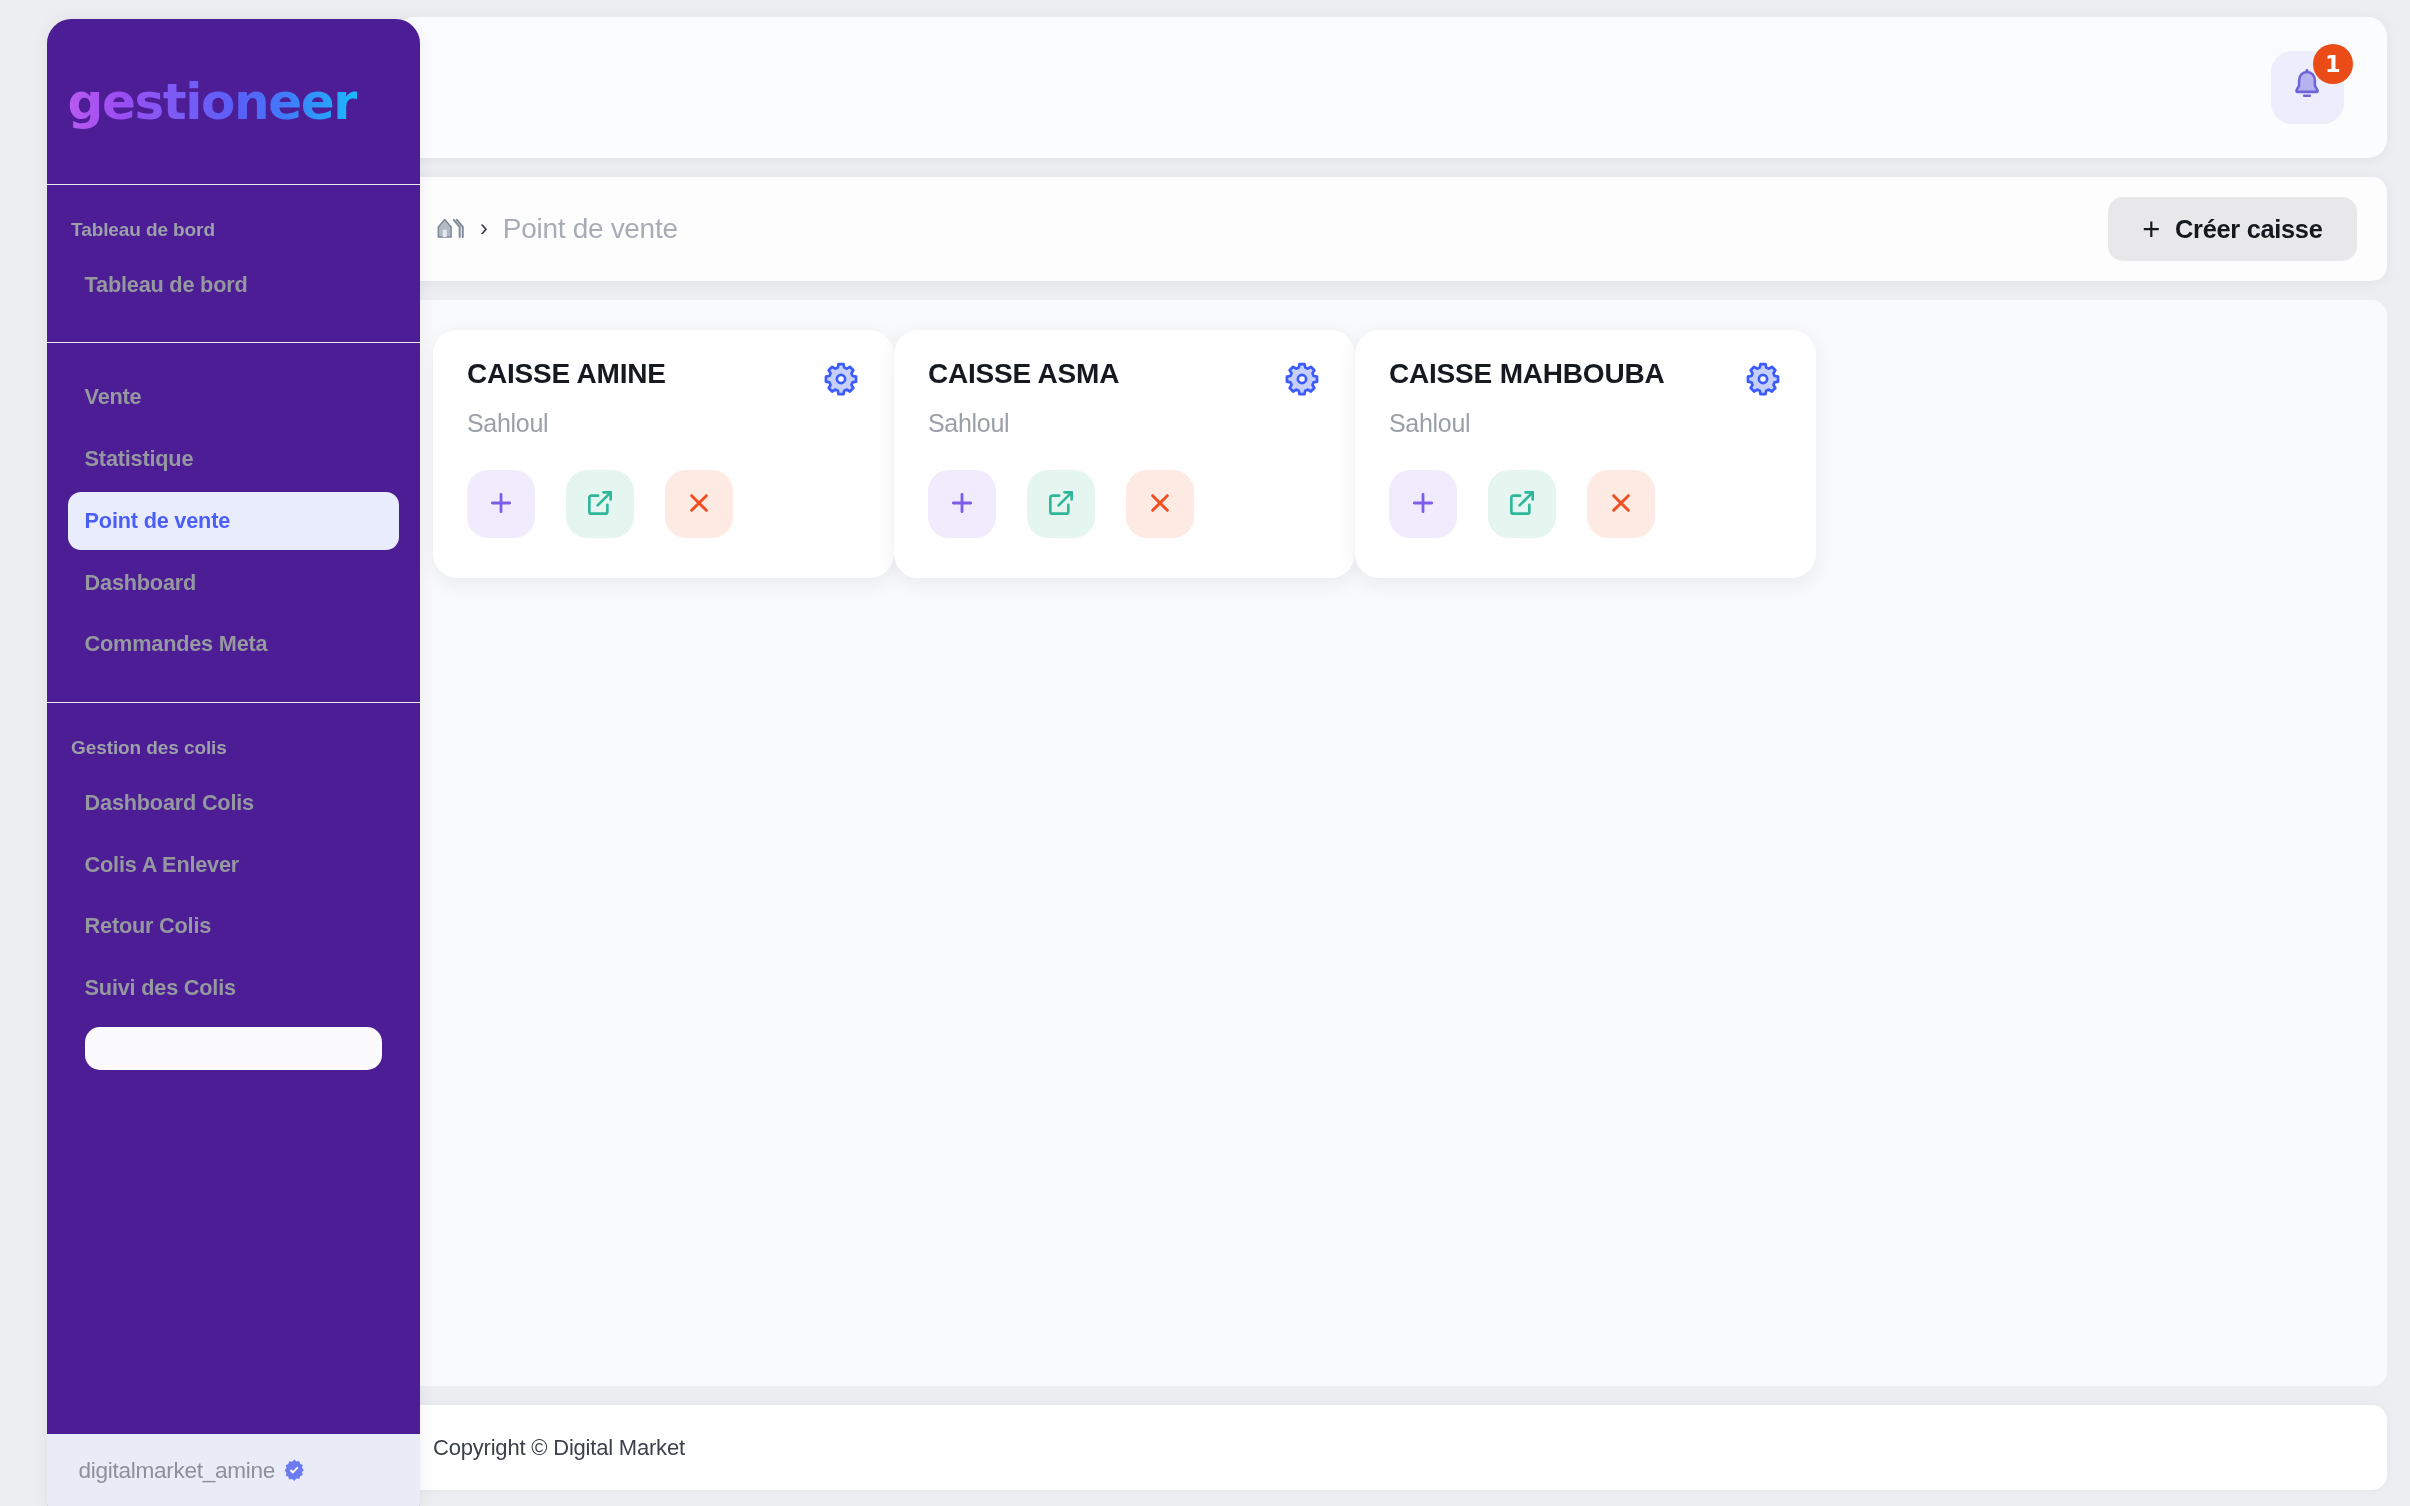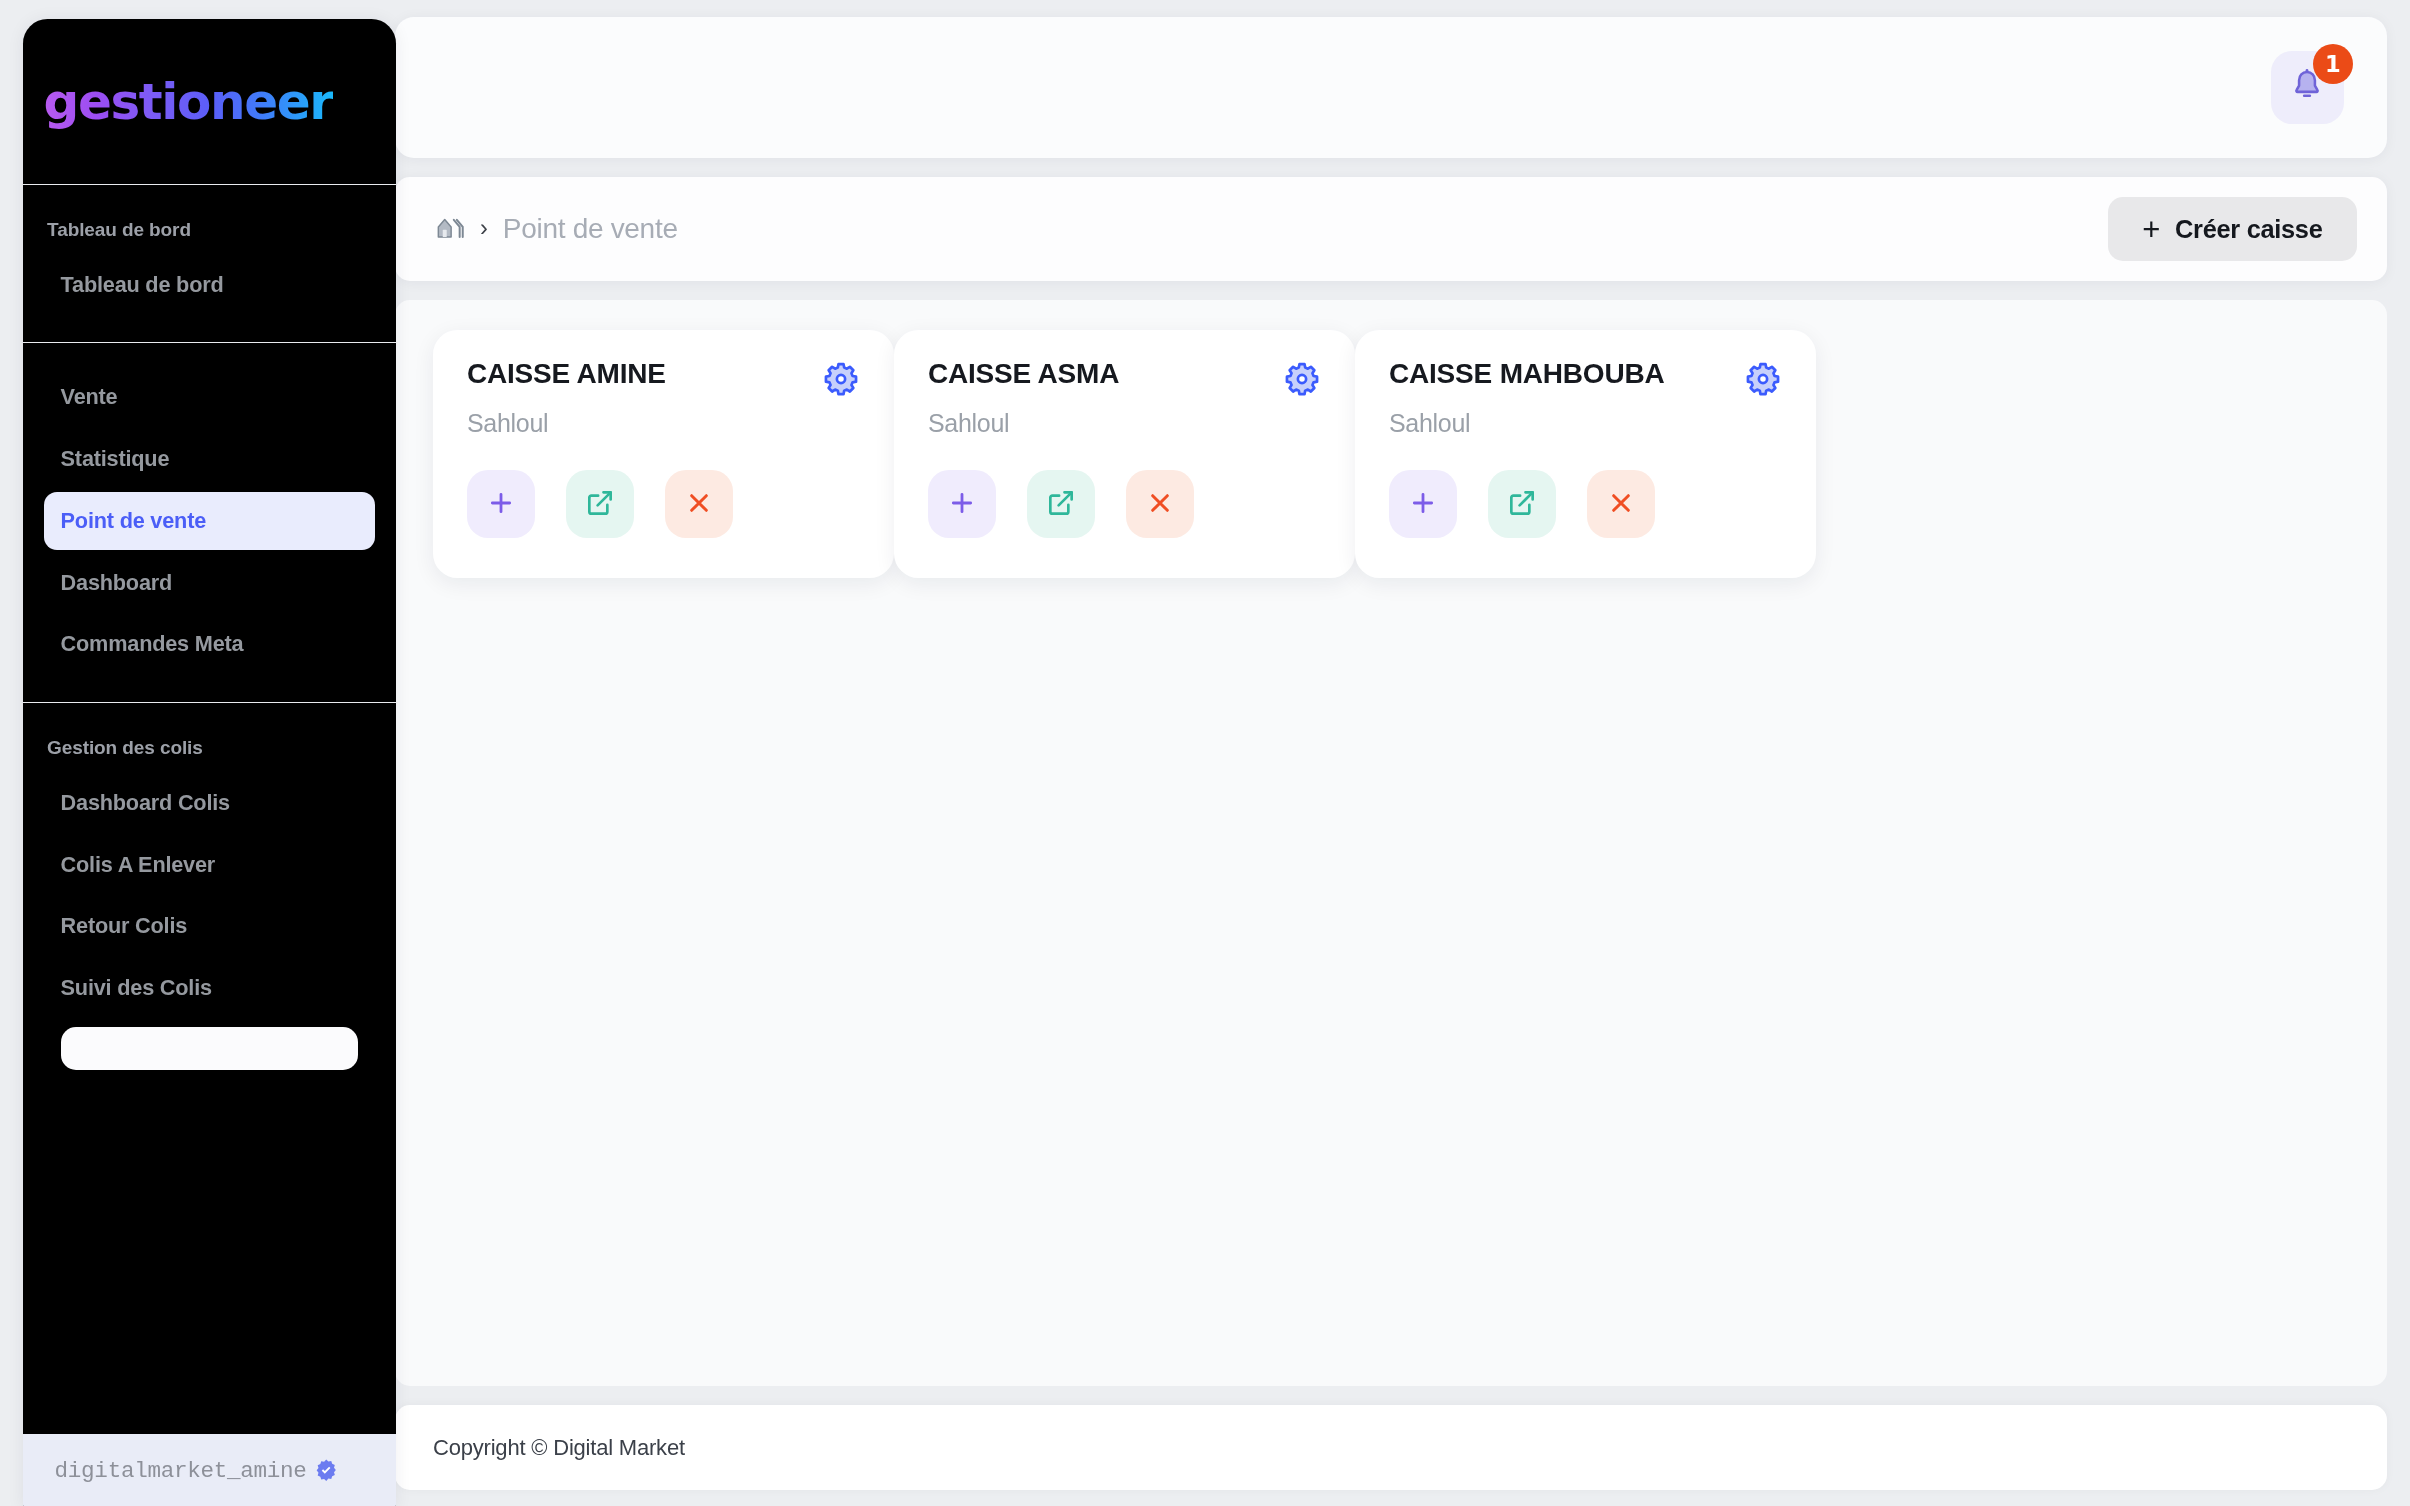--- a/index.html
+++ b/index.html
@@ -25,27 +25,28 @@
   .sidebar {
     width: 395px;
     height: 1507px;
     padding: 19px 0 0 22.6px;
     flex: 0 0 395px;
     position: relative;
   }
   .sidebar-inner {
     width: 373px;
     height: 1488px;
-    background: #000000;
+    background: #4c1d95;
     border-radius: 24.5px 24.5px 0 0;
     box-shadow: 0 1.9px 17px rgba(20,25,60,.07);
     display: flex;
     flex-direction: column;
     overflow: hidden;
     position: relative;
+    margin-left: 24px;
   }
 
   .logo-area {
     height: 166px;
     display: flex;
     align-items: center;
     padding-left: 21px;
     border-bottom: 1.4px solid #e9ebef;
     flex: 0 0 166px;
   }
@@ -105,21 +106,20 @@
   }
 
   .sidebar-user {
     flex: 0 0 73px;
     background: #e9ecf7;
     display: flex;
     align-items: center;
     padding-left: 32px;
     gap: 7px;
     border-radius: 0 0 1.9px 1.9px;
-    font-family: Liberation Mono, monospace;
   }
   .sidebar-user-name {
     font-size: 22.6px;
     color: #8d9099;
     font-weight: 400;
     letter-spacing: -0.3px;
   }
   .verified-badge { display: flex; align-items: center; }
 
   

